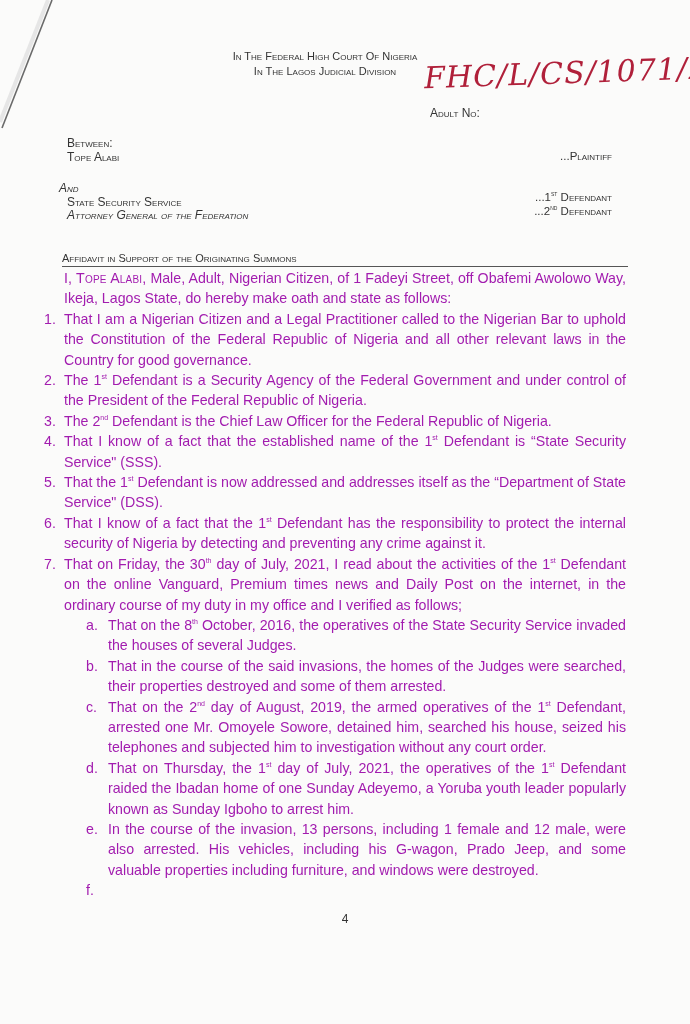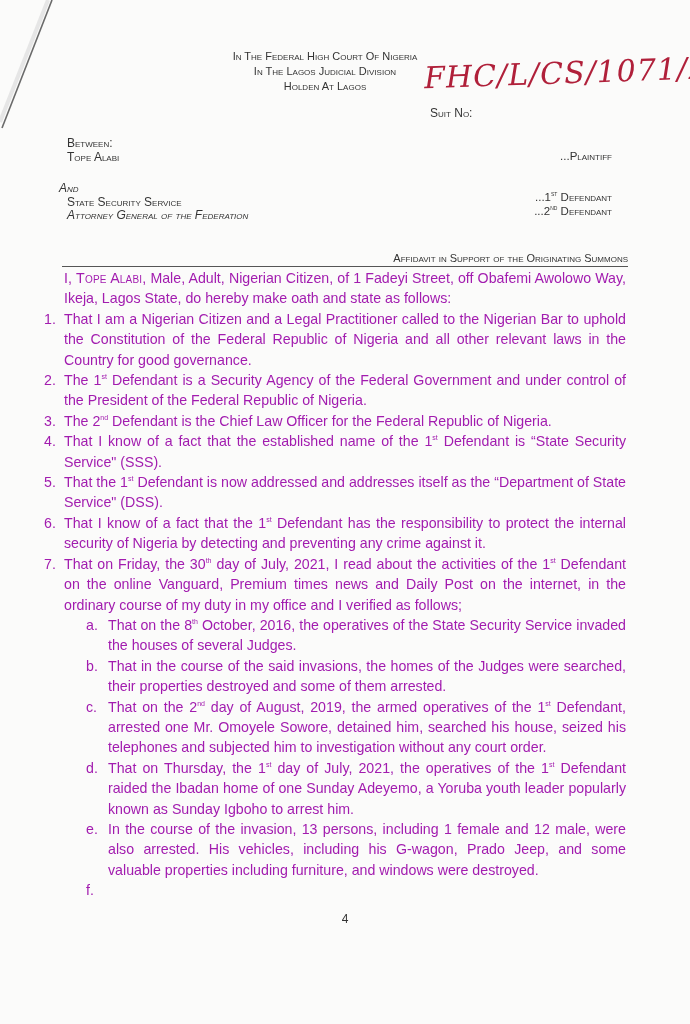--- a/index.html
+++ b/index.html
@@ -29,21 +29,21 @@
   }
   .suit-label {
     position:absolute; left:430px; top:106px; font-size:12px; color:#333;
     font-variant:small-caps;
   }
   .party { position:absolute; font-size:12px; color:#333; font-variant:small-caps; }
   .party-right { position:absolute; right:78px; font-size:11.5px; color:#333; font-variant:small-caps; text-align:center; }
   sup { font-size:7px; line-height:0; }
   .title {
     position:absolute; left:62px; top:252px; width:566px;
-    text-align:right; font-size:11px; color:#333;
+    text-align:left; font-size:11px; color:#333;
     font-variant:small-caps;
     border-bottom:1px solid #555; padding-bottom:2px;
   }
   .body {
     position:absolute; left:44px; top:268px; width:582px;
     font-size:14.2px; line-height:20.4px; color:#a21caf;
   }
   .intro { padding-left:20px; text-align:justify; text-align-last:left; }
   .item { display:flex; }
   .num { width:20px; flex:0 0 20px; }
@@ -61,25 +61,24 @@
 <div class="page">
 
   <svg class="fold" viewBox="0 0 60 130">
     <path d="M52 0 L2 128" stroke="#6a6a6a" stroke-width="1.6" fill="none"></path>
     <path d="M48 0 L0 122" stroke="#d8d8d8" stroke-width="4" fill="none" opacity="0.6"></path>
   </svg>
 
   <div class="court">
     <div>In The Federal High Court Of Nigeria</div>
     <div>In The Lagos Judicial Division</div>
-    <div>Holden At Lagos</div>
   </div>
 
   <div class="suit-hand">FHC/L/CS/1071/21</div>
-  <div class="suit-label">Suit No:</div>
+  <div class="suit-label">Adult No:</div>
 
   <div class="party" style="left:67px; top:136px;">Between:</div>
   <div class="party" style="left:67px; top:150px;">Tope Alabi</div>
   <div class="party-right" style="top:150px;">...Plaintiff</div>
 
   <div class="party" style="left:59px; top:181px;font-style:italic;">And</div>
   <div class="party" style="left:67px; top:195px;">State Security Service</div>
   <div class="party-right" style="top:191px;"><span>...1</span><sup>st</sup><span> Defendant</span></div>
   <div class="party" style="left:67px; top:208px;font-style:italic;">Attorney General of the Federation</div>
   <div class="party-right" style="top:205px;"><span>...2</span><sup>nd</sup><span> Defendant</span></div>

